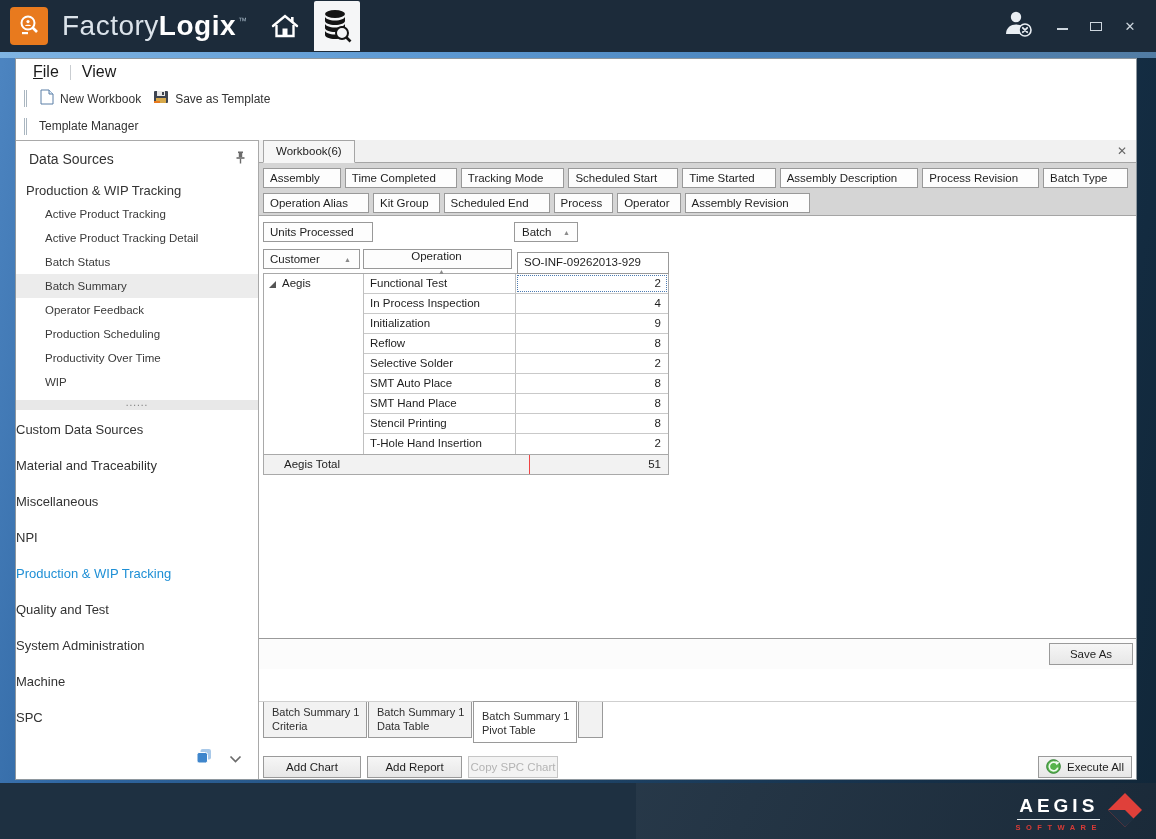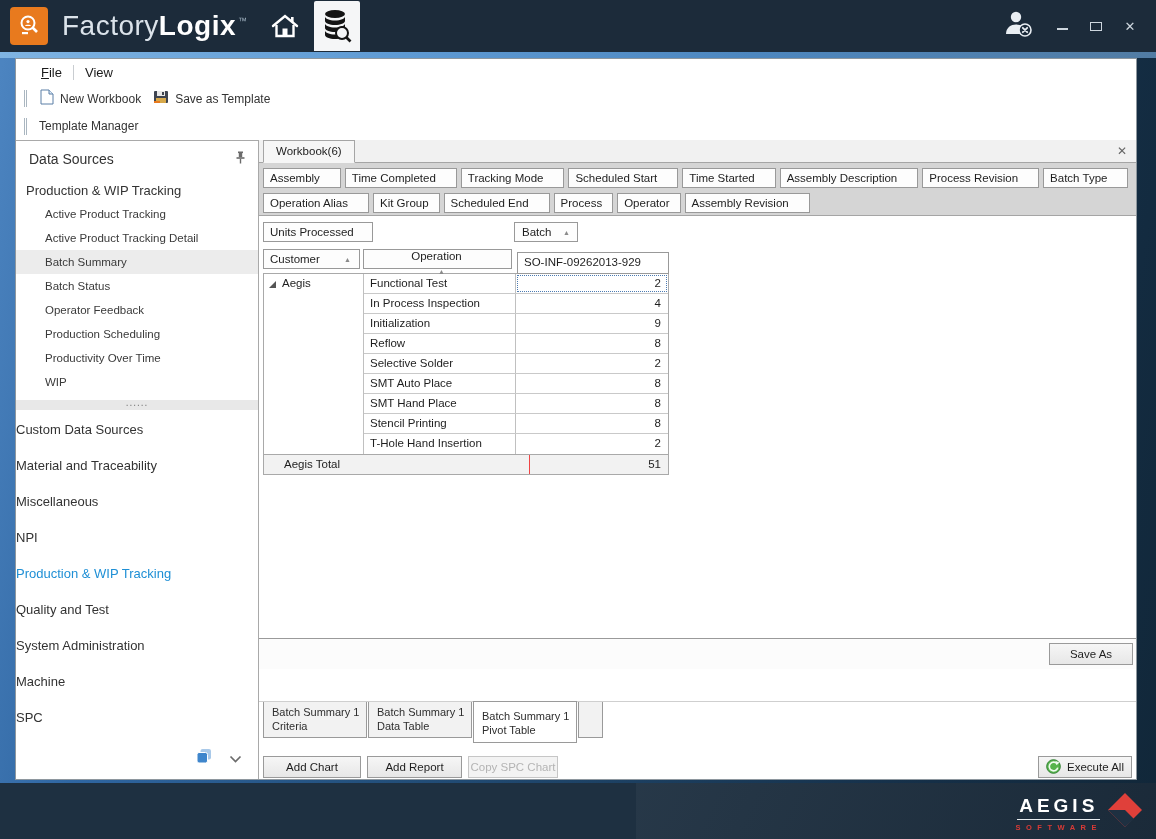--- a/index.html
+++ b/index.html
@@ -23,21 +23,21 @@
   .win-btn{ color:#cdd6de; font-size:13px; width:16px; text-align:center; cursor:pointer;}
   .max-box{ width:12px; height:9px; border:1.5px solid #cdd6de; display:inline-block;}
   .min-bar{ display:inline-block; width:11px; height:2px; background:#cdd6de; margin-bottom:1px;}
 
   .accent-strip{ position:absolute; left:0; top:52px; width:100%; height:6px;
     background:linear-gradient(90deg,#7fb4e2 0%,#5e9ad3 35%,#4d87bf 65%,#527ca3 100%);}
 
   
   .window{ position:absolute; left:15px; top:58px; width:1122px; height:722px; background:#fff;
     border:1px solid #8e979e; }
-  .menubar{ height:26px; display:flex; align-items:center; padding-left:18px; font-size:13px; color:#1a1a1a;}
+  .menubar{ height:26px; display:flex; align-items:center; padding-left:10px; font-size:16px; color:#1a1a1a;}
   .menu-item{ display:inline-block; padding:3px 7px; cursor:default;}
   .menu-item.accel::first-letter{ text-decoration:underline;}
   .menu-sep{ width:1px; height:15px; background:#c9cdd1; margin:0 4px;}
   .toolbar{ height:27px; display:flex; align-items:center; padding-left:6px; font-size:12px; color:#333;}
   .grip{ width:3px; height:17px; border-left:1px solid #aab6c0; border-right:1px solid #aab6c0; margin:0 8px 0 2px;}
   .tool-btn{ display:flex; align-items:center; gap:6px; padding:2px 8px 2px 4px; cursor:pointer;}
 
   
   .workarea{ position:absolute; left:0; top:81px; right:0; bottom:0; display:flex; }
 
@@ -230,22 +230,22 @@
               <rect x="3" y="0.5" width="5" height="1.6" fill="#6b6b6b"></rect>
               <rect x="3.8" y="2" width="3.4" height="4.2" fill="#6b6b6b"></rect>
               <rect x="1.5" y="6.2" width="8" height="1.6" fill="#6b6b6b"></rect>
               <line x1="5.5" y1="7.8" x2="5.5" y2="12.5" stroke="#6b6b6b" stroke-width="1.4"></line>
             </svg>
           </span>
         </div>
         <div class="sb-group-title">Production &amp; WIP Tracking</div>
         <div class="sb-item">Active Product Tracking</div>
         <div class="sb-item">Active Product Tracking Detail</div>
+        <div class="sb-item">Batch Status</div>
         <div class="sb-item selected">Batch Summary</div>
-        <div class="sb-item">Batch Status</div>
         <div class="sb-item">Operator Feedback</div>
         <div class="sb-item">Production Scheduling</div>
         <div class="sb-item">Productivity Over Time</div>
         <div class="sb-item">WIP</div>
         <div class="sb-splitter">......</div>
         <div class="sb-cat">Custom Data Sources</div>
         <div class="sb-cat">Material and Traceability</div>
         <div class="sb-cat">Miscellaneous</div>
         <div class="sb-cat">NPI</div>
         <div class="sb-cat active">Production &amp; WIP Tracking</div>

